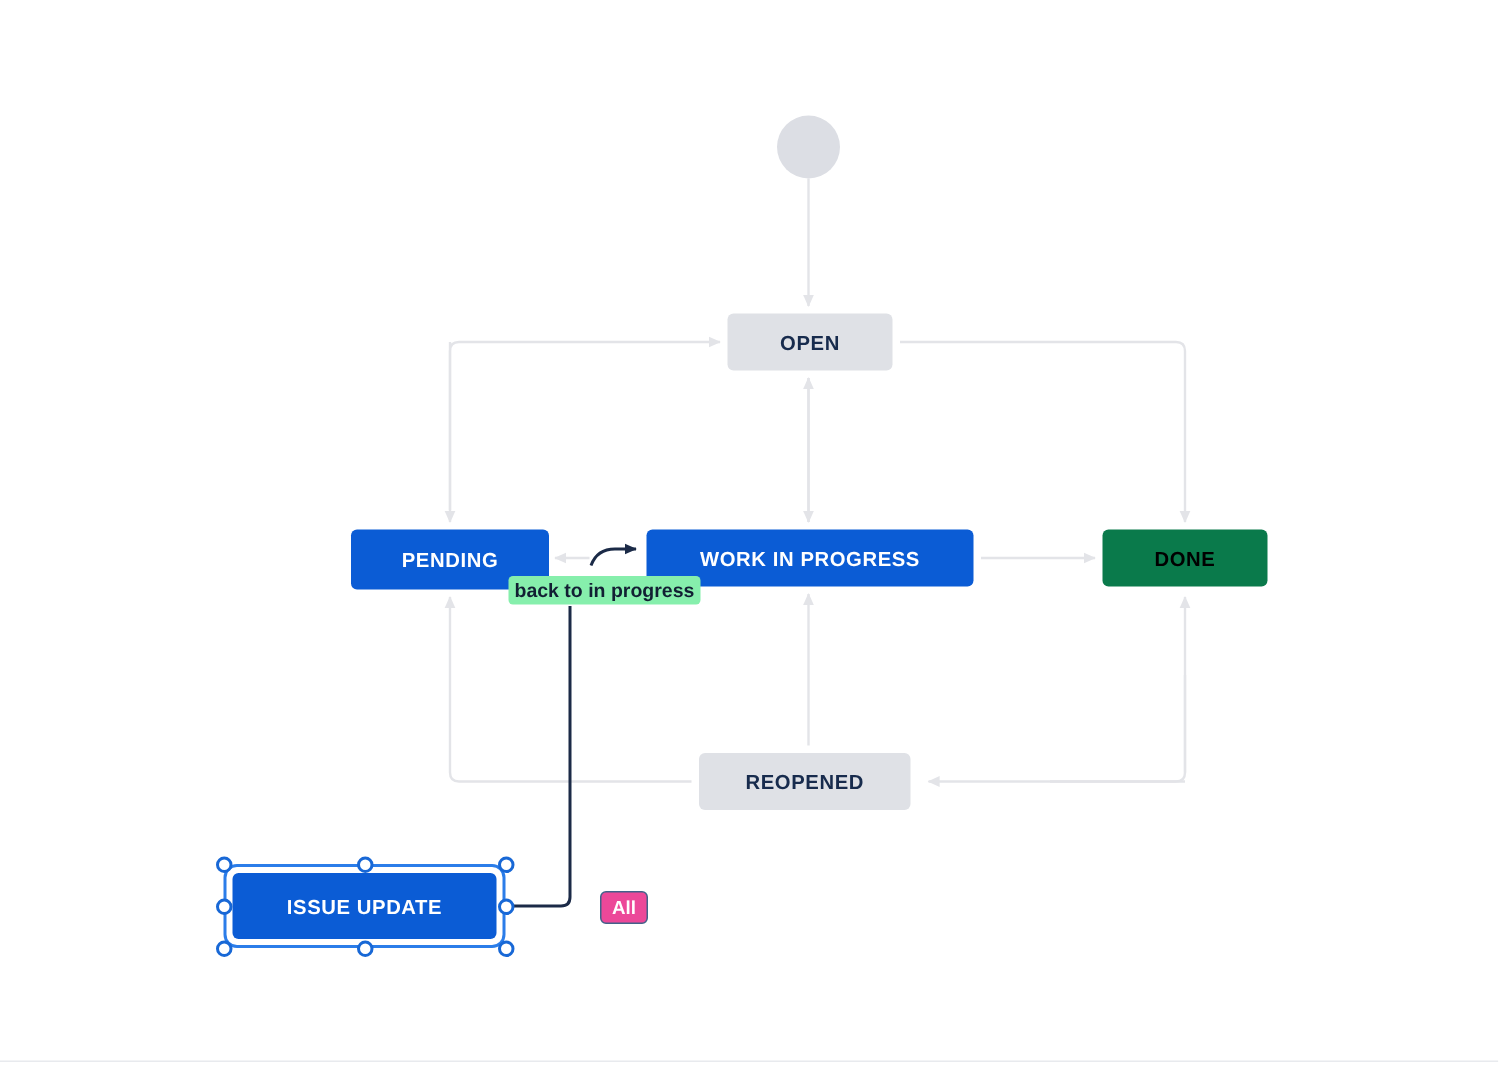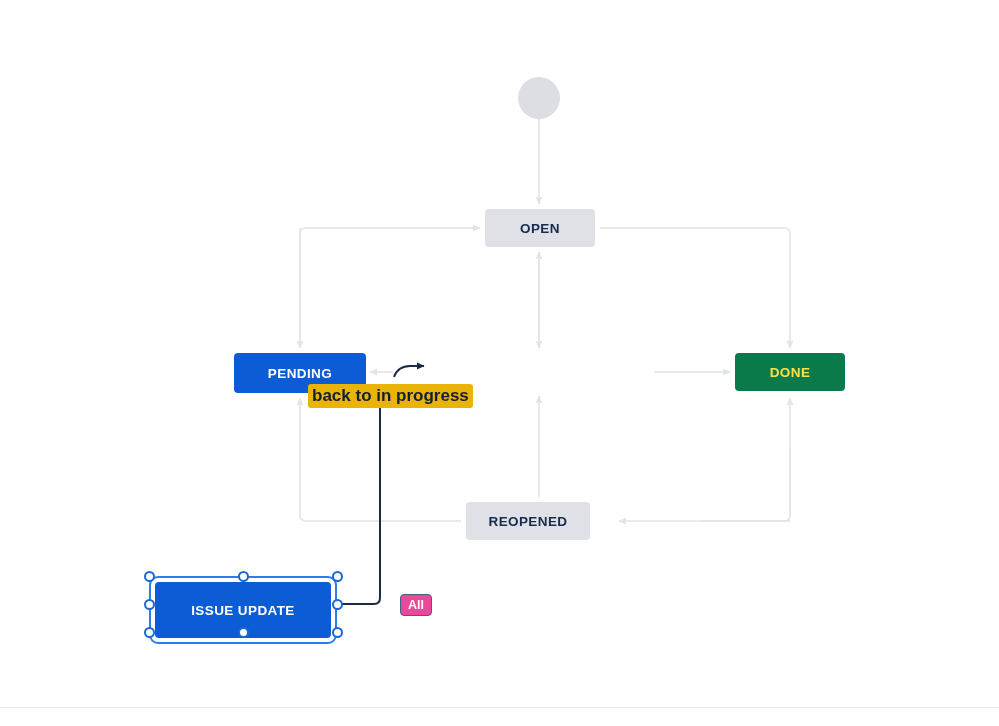--- a/index.html
+++ b/index.html
@@ -48,21 +48,21 @@
   .node.status-neutral {
     background: #dfe1e6;
     color: #172b4d;
   }
   .node.status-blue {
     background: #0b5cd5;
     color: #ffffff;
   }
   .node.status-green {
     background: #0a7a4b;
-    color: #fde047;
+    color: #000000;
   }
 
   
   .start-node {
     position: absolute;
     width: 42px;
     height: 42px;
     border-radius: 50%;
     background: #dcdee4;
   }
@@ -97,28 +97,29 @@
     margin-top: -5.5px;
     border-radius: 50%;
     background: #ffffff;
     border: 2px solid #1868d6;
     box-sizing: border-box;
   }
 
   
   .edge-label {
     position: absolute;
-    background: #eab308;
+    background: #86efac;
     color: #121f33;
-    font-size: 17px;
+    font-size: 13px;
     font-weight: bold;
     padding: 2px 4px;
     border-radius: 3px;
     white-space: nowrap;
     user-select: none;
+    margin-left: 31px;
   }
 
   .badge-pill {
     position: absolute;
     background: #ec4899;
     border: 1.5px solid #42618a;
     color: #ffffff;
     font-size: 12.5px;
     font-weight: bold;
     padding: 3px 7px;
@@ -187,32 +188,35 @@
   <div class="start-node" style="left:518px; top:77px;"></div>
 
   <div class="node status-neutral" style="left:485px; top:209px; width:110px; height:38px;text-align:right;">
     <span>OPEN</span>
   </div>
 
   <div class="node status-blue" style="left:234px; top:353px; width:132px; height:40px;">
     <span>PENDING</span>
   </div>
 
+  <div class="node status-blue" style="left:431px; top:353px; width:218px; height:38px;">
+    <span>WORK IN PROGRESS</span>
+  </div>
 
   <div class="node status-green" style="left:735px; top:353px; width:110px; height:38px;">
     <span>DONE</span>
   </div>
 
-  <div class="node status-neutral" style="left:466px; top:502px; width:124px; height:38px;">
+  <div class="node status-neutral" style="left:466px; top:502px; width:141px; height:38px;">
     <span>REOPENED</span>
   </div>
 
   <div class="edge-label" style="left:308px; top:384px;">back to in progress</div>
 
-  <div class="selection-wrap" style="left:149px; top:576px; width:188px; height:68px;">
+  <div class="selection-wrap" style="left:149px; top:576px; width:188px; height:56px;">
     <div class="selection-ring"></div>
     <div class="node status-blue">
       <span>ISSUE UPDATE</span>
     </div>
     <div class="handle" style="left:0px;   top:0px;"></div>
     <div class="handle" style="left:94px;  top:0px;"></div>
     <div class="handle" style="left:188px; top:0px;"></div>
     <div class="handle" style="left:0px;   top:28px;"></div>
     <div class="handle" style="left:188px; top:28px;"></div>
     <div class="handle" style="left:0px;   top:56px;"></div>

